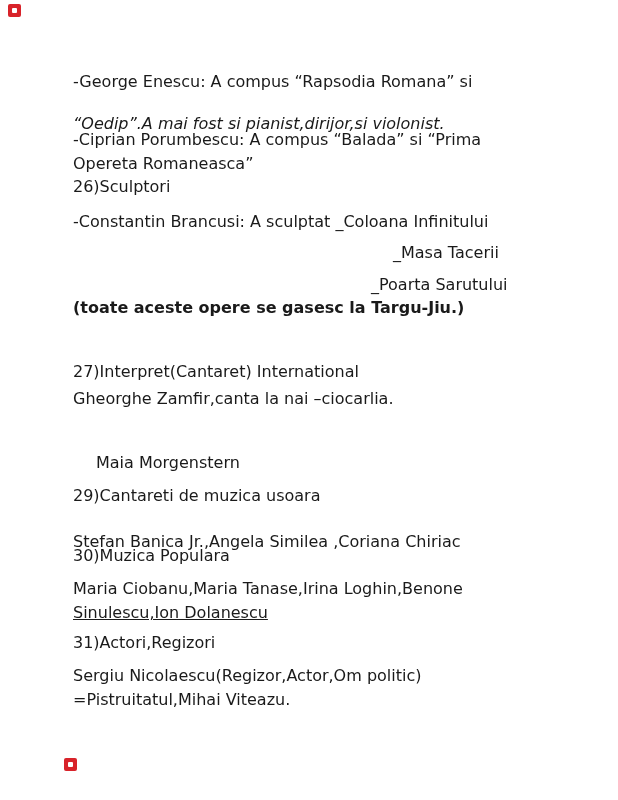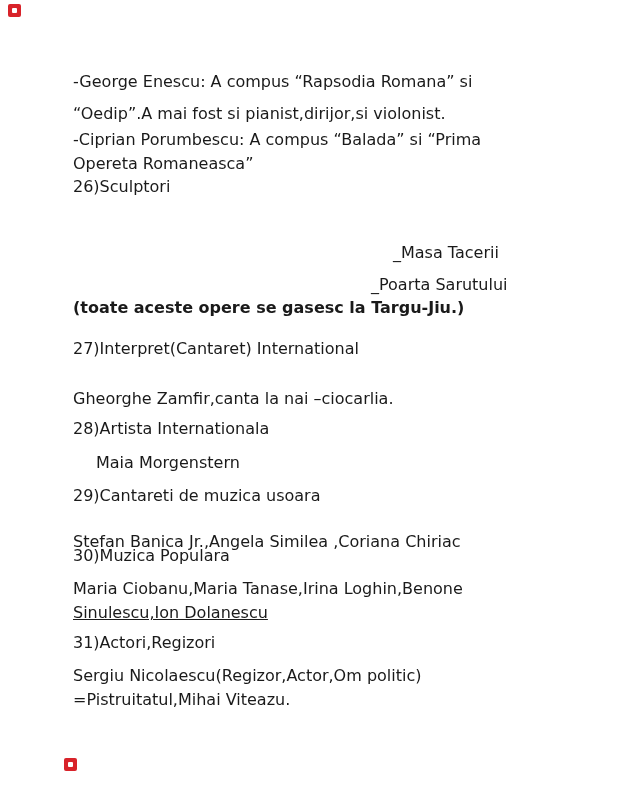--- a/index.html
+++ b/index.html
@@ -19,29 +19,29 @@
     overflow: hidden;
     border-radius: 16px;
   }
   .ln {
     position: absolute;
     left: 73px;
     white-space: pre;
   }
   
   .l1  { top: 70px; }
-  .l2  { top: 102px; }
+  .l2  { top: 112px; font-style: italic; }
   .l3  { top: 128px; }
   .l4  { top: 152px; }
   .l5  { top: 175px; }
   .l6  { top: 210px; }
   .l7  { top: 241px; left: 369px; margin-left: 24px; }
   .l8  { top: 273px; left: 371px; }
   .l9  { top: 296px; font-weight: bold; }
-  .l10 { top: 337px; }
+  .l10 { top: 360px; }
   .l11 { top: 387px; }
   .l12 { top: 417px; }
   .l13 { top: 451px; margin-left: 23px; }
   .l14 { top: 484px; }
   .l15 { top: 513px; margin-top: 17px; }
   .l16 { top: 544px; }
   .l17 { top: 577px; }
   .l18 { top: 601px; text-decoration: underline; }
   .l19 { top: 631px; }
   .l20 { top: 664px; }
@@ -77,28 +77,28 @@
   <span class="marker marker-bottom"></span>
 
   <div class="ln l1">-George Enescu: A compus “Rapsodia Romana” si</div>
   <div class="ln l2">“Oedip”.A mai fost si pianist,dirijor,si violonist.</div>
 
   <div class="ln l3">-Ciprian Porumbescu: A compus “Balada” si “Prima</div>
   <div class="ln l4">Opereta Romaneasca”</div>
 
   <div class="ln l5">26)Sculptori</div>
 
+  <div class="ln l6">-Constantin Brancusi: A sculptat _Coloana Infinitului</div>
   <div class="ln l7">_Masa Tacerii</div>
   <div class="ln l8">_Poarta Sarutului</div>
   <div class="ln l9">(toate aceste opere se gasesc la Targu-Jiu.)</div>
 
   <div class="ln l10">27)Interpret(Cantaret) International</div>
   <div class="ln l11">Gheorghe Zamfir,canta la nai –ciocarlia.</div>
 
-  <div class="ln l12">28)Artista Internationala</div>
   <div class="ln l13">Maia Morgenstern</div>
 
   <div class="ln l14">29)Cantareti de muzica usoara</div>
   <div class="ln l15">Stefan Banica Jr.,Angela Similea ,Coriana Chiriac</div>
 
   <div class="ln l16">30)Muzica Populara</div>
   <div class="ln l17">Maria Ciobanu,Maria Tanase,Irina Loghin,Benone</div>
   <div class="ln l18">Sinulescu,Ion Dolanescu</div>
 
   <div class="ln l19">31)Actori,Regizori</div>

